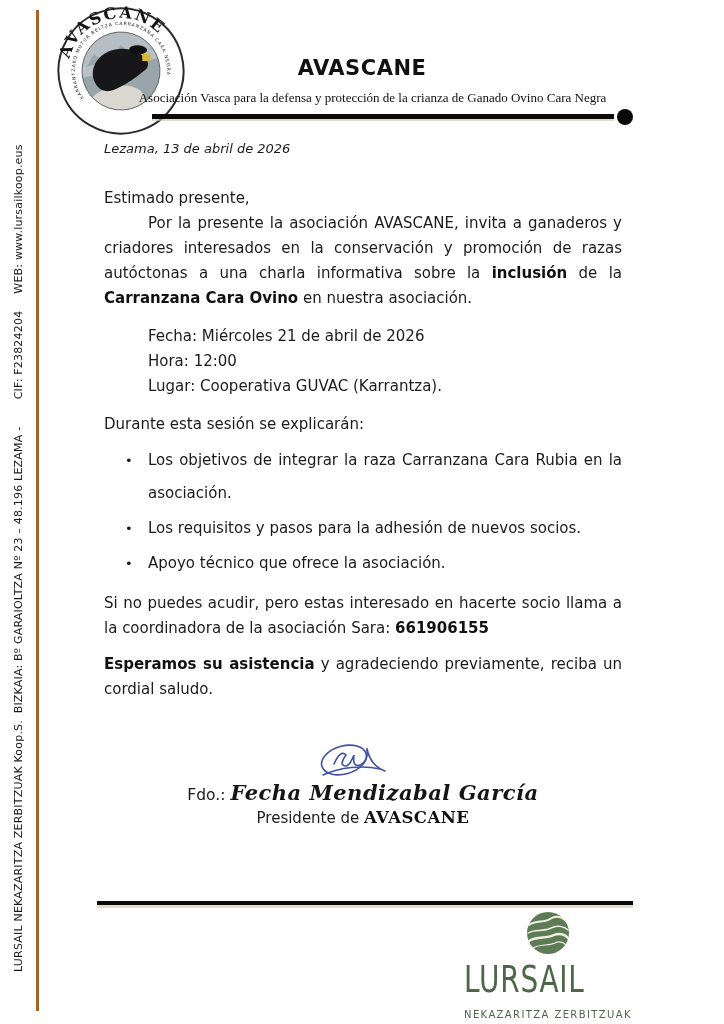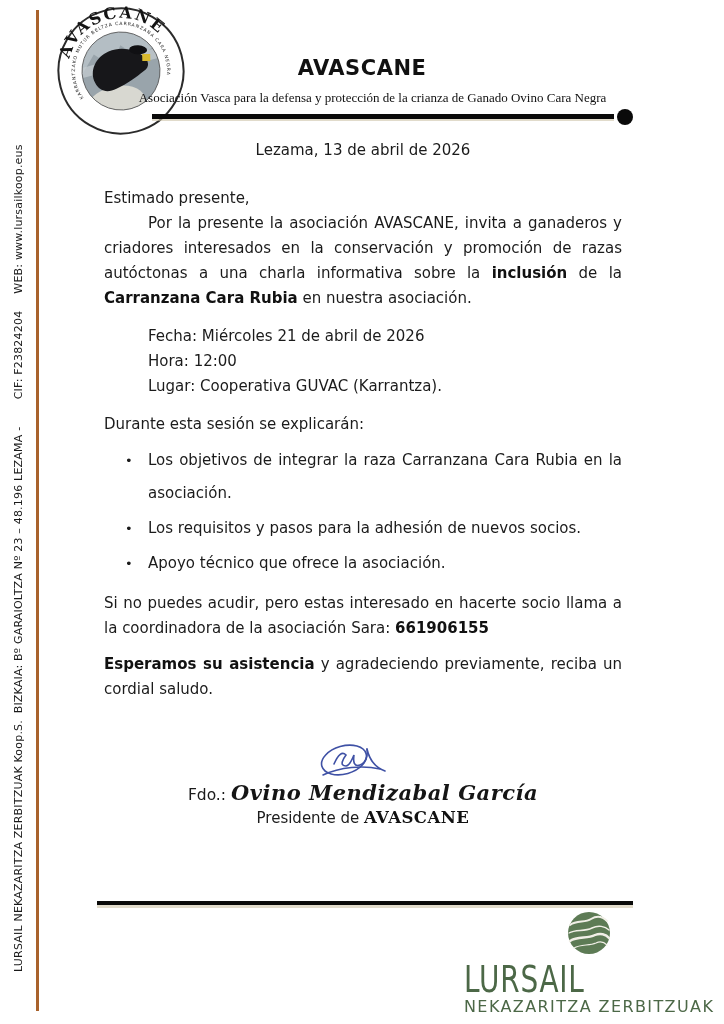--- a/index.html
+++ b/index.html
@@ -23,21 +23,21 @@
   .seal{position:absolute; left:55px; top:6px; width:132px; height:130px;}
   .org-title{position:absolute; top:56px; left:0; width:724px; text-align:center;
     font-size:21px; font-weight:bold; letter-spacing:.5px; color:#111;}
   .org-subtitle{position:absolute; top:90px; left:100px; width:545px; text-align:center;
     font-family:"Liberation Serif","DejaVu Serif",serif; font-size:13px; color:#111;}
   .header-rule{position:absolute; left:152px; top:114px; width:462px; height:5px;
     background:#0a0a0a; box-shadow:0 2px 0 rgba(205,195,168,.6);}
   .header-rule .end-dot{position:absolute; right:-19px; top:50%; transform:translateY(-50%);
     width:16px; height:16px; background:#0a0a0a; border-radius:50%;}
 
-  .dateline{position:absolute; top:141px; left:104px; width:518px; text-align:center; font-size:15px;}
+  .dateline{position:absolute; top:141px; left:104px; width:518px; text-align:left; font-size:13px;font-style:italic;}
 
   
   .body{position:absolute; left:104px; top:186px; width:518px; font-size:15px; line-height:25px;}
   .salutation{margin:0 0 15px;}
   .p{ text-align:justify; margin:0;}
   .p1{text-indent:44px; margin-bottom:13px;}
   .details{margin:0 0 13px 44px;}
   .session{margin:0 0 7px;}
   ul.points{margin:6px 0 11px; padding:0; list-style:none; line-height:33px;}
   ul.points li{position:relative; padding-left:44px; text-align:justify; margin:0 0 2px;}
@@ -55,21 +55,21 @@
   .sig-org{font-family:"DejaVu Serif","Liberation Serif",serif; font-weight:bold;
     font-size:16.5px; letter-spacing:.5px; color:#111;}
 
   
   .footer-rule{position:absolute; left:97px; top:901px; width:536px; height:4px;
     background:#0a0a0a; box-shadow:0 3px 0 rgba(205,195,168,.6);}
   .lursail{position:absolute; left:464px; top:911px; display:flex; align-items:center; gap:8px;flex-direction:column;}
   .lursail-text{display:flex; flex-direction:column;}
   .lursail-name{font-size:34px; line-height:32px; color:#4c6847;
     transform:scale(.82,1.12); transform-origin:left center; letter-spacing:1px; font-weight:500;}
-  .lursail-tagline{font-size:16px; letter-spacing:1.4px; color:#4c6847; margin-top:2px;}
+  .lursail-tagline{font-size:10px; letter-spacing:1.4px; color:#4c6847; margin-top:14px;}
 </style>
 </head>
 <body>
 
 <div class="page">
 
   <div class="side-line"></div>
   <span class="side-seg seg1">LURSAIL NEKAZARITZA ZERBITZUAK Koop.S.</span>
   <span class="side-seg seg2">BIZKAIA: Bº GARAIOLTZA Nº 23 – 48.196 LEZAMA -</span>
   <span class="side-seg seg3">CIF: F23824204</span>
@@ -108,21 +108,21 @@
   <div class="org-subtitle">Asociación Vasca para la defensa y protección de la crianza de Ganado Ovino Cara Negra</div>
   <div class="header-rule">
     <span class="end-dot"></span>
   </div>
 
   <div class="dateline">Lezama, 13 de abril de 2026</div>
 
   <div class="body">
     <p class="p salutation">Estimado presente,</p>
 
-    <p class="p p1"><span>Por la presente la asociación AVASCANE, invita a ganaderos y criadores interesados en la conservación y promoción de razas autóctonas a una charla informativa sobre la </span><b>inclusión</b><span> de la </span><b>Carranzana Cara Rubia</b><span> en nuestra asociación.</span></p>
+    <p class="p p1"><span>Por la presente la asociación AVASCANE, invita a ganaderos y criadores interesados en la conservación y promoción de razas autóctonas a una charla informativa sobre la </span><b>inclusión</b><span> de la </span><b>Carranzana Cara Ovino</b><span> en nuestra asociación.</span></p>
 
     <div class="details">
       <div>Fecha: Miércoles 21 de abril de 2026</div>
       <div>Hora: 12:00</div>
       <div>Lugar: Cooperativa GUVAC (Karrantza).</div>
     </div>
 
     <p class="p session">Durante esta sesión se explicarán:</p>
 
     <ul class="points">
@@ -138,21 +138,21 @@
 
   <div class="sig">
     <svg class="scribble" width="82" height="62" viewBox="0 0 82 62">
       <g fill="none" stroke="#3f51a5" stroke-width="1.6" stroke-linecap="round">
         <ellipse cx="36" cy="34" rx="23" ry="14" transform="rotate(-16 36 34)"></ellipse>
         <path d="M26,38 C30,29 34,25 38,29 C35,33 31,40 38,40 C42,40 44,33 46,29 C45,36 46,41 52,39 C58,37 60,30 59,23"></path>
         <path d="M59,23 C61,32 66,41 77,45"></path>
         <path d="M15,49 C32,41 55,39 72,43"></path>
       </g>
     </svg>
-    <div class="sig-line"><span>Fdo.: </span><span class="sig-name">Ovino Mendizabal García</span></div>
+    <div class="sig-line"><span>Fdo.: </span><span class="sig-name">Fecha Mendizabal García</span></div>
     <div class="sig-role"><span>Presidente de </span><span class="sig-org">AVASCANE</span></div>
   </div>
 
   <div class="footer-rule"></div>
   <div class="lursail">
     <svg width="44" height="44" viewBox="0 0 44 44">
       <circle cx="22" cy="22" r="21" fill="#5d7b55"></circle>
       <g fill="none" stroke="#f1efe7" stroke-linecap="round">
         <path d="M3,14 C10,9 18,12 24,8 C29,5 35,5 40,10" stroke-width="2"></path>
         <path d="M2,22 C9,18 17,21 25,17 C31,14 38,15 42,19" stroke-width="1.4"></path>

